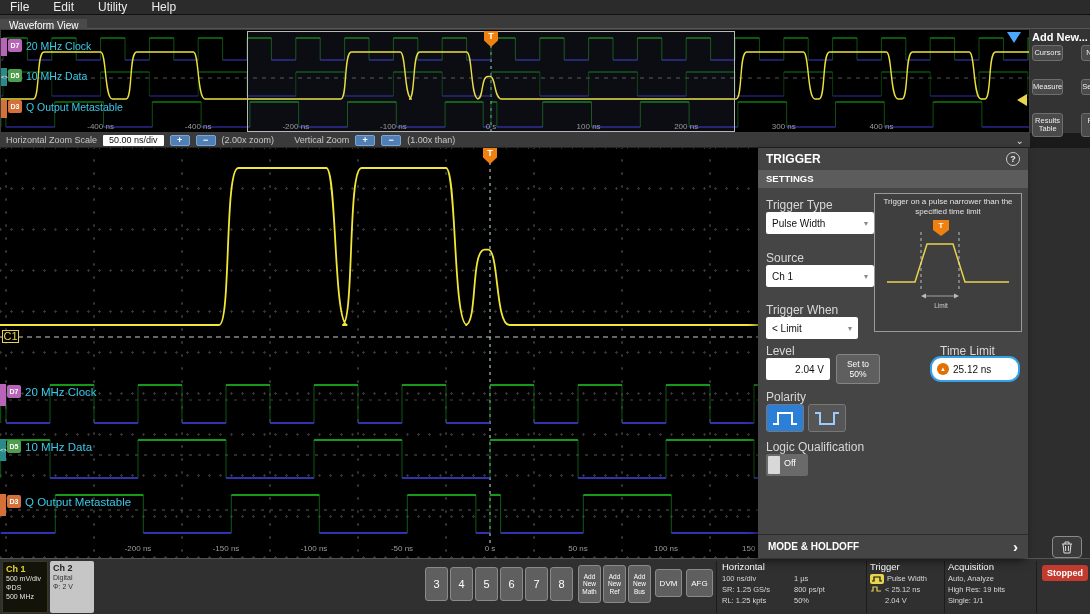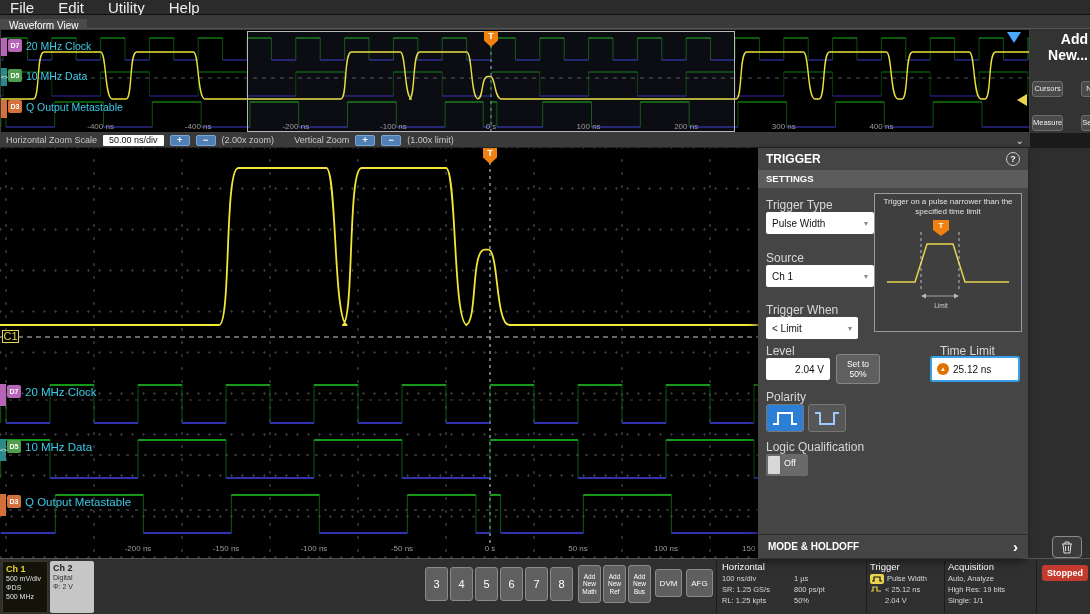--- a/index.html
+++ b/index.html
@@ -1,18 +1,18 @@
 <!DOCTYPE html>
 <html><head>
 <meta charset="utf-8">
 <style>
 *{margin:0;padding:0;box-sizing:border-box;font-family:"Liberation Sans",sans-serif}
 html,body{width:1090px;height:614px;background:#1a1a1a;overflow:hidden;position:relative;color:#ddd}
 
-#menubar{position:absolute;left:0;top:0;width:1090px;height:15px;background:#2b2b2b;display:flex;gap:24px;padding:0 10px;align-items:center;font-size:15px;color:#ececec;border-bottom:1px solid #101010}
+#menubar{position:absolute;left:0;top:0;width:1090px;height:15px;background:#2b2b2b;display:flex;gap:24px;padding:0 10px;align-items:center;font-size:12px;color:#ececec;border-bottom:1px solid #101010}
 .menu-item{cursor:default}
 #viewtab-bar{position:absolute;left:0;top:15px;width:1090px;height:14px;background:#3a3a3a;border-bottom:1px solid #555}
 #viewtab{display:inline-block;background:#4a4a4a;color:#fff;font-size:10px;padding:0 9px;height:14px;line-height:14px}
 
 #overview{position:absolute;left:0;top:29px;width:1030px;height:104px;background:#000;border:1px solid #3c3c3c;overflow:hidden}
 #ov-svg{position:absolute;left:0;top:0}
 #zoombox{position:absolute;left:246px;top:1px;width:488px;height:101px;border:1px solid #b8b8b8;background:rgba(170,190,255,.07)}
 .tmark{position:absolute;width:14px;height:16px;background:#f08010;clip-path:polygon(0 0,100% 0,100% 60%,50% 100%,0 60%);color:#fff;font-size:9px;font-weight:bold;text-align:center;line-height:11px;z-index:4}
 .chrow{position:absolute;left:7px;display:flex;gap:4px;align-items:flex-end;z-index:3}
 .chbadge{display:inline-block;min-width:14px;height:13px;border-radius:2px;color:#fff;font-size:7px;font-weight:bold;text-align:center;line-height:13px;padding:0 1px}
@@ -22,21 +22,21 @@
 .edgetab{position:absolute;left:0;width:6px;z-index:3}
 #ov-bluecorner{position:absolute;right:8px;top:2px;width:0;height:0;border-left:7px solid transparent;border-right:7px solid transparent;border-top:11px solid #4aa8ff;z-index:4}
 #ov-levelarrow{position:absolute;right:2px;top:64px;width:0;height:0;border-top:6px solid transparent;border-bottom:6px solid transparent;border-right:10px solid #e8d44d;z-index:4}
 
 #zoombar{position:absolute;left:0;top:133px;width:1030px;height:15px;background:#3a3a3a;border-bottom:1px solid #222;display:flex;align-items:center;gap:6px;padding:0 6px;font-size:9px;color:#c8c8c8}
 .zb-value{background:#fff;color:#111;padding:0 6px;height:11px;line-height:11px;border-radius:1px;font-size:9px}
 .zb-btn{background:#4f7fb5;border:1px solid #7ba6d4;color:#fff;width:20px;height:11px;line-height:9px;text-align:center;border-radius:2px;font-weight:bold;font-size:9px}
 .zb-collapse{margin-left:auto;color:#ddd;font-size:10px}
 
 #addnew{position:absolute;left:1030px;top:29px;width:60px;height:104px;background:#333;padding:2px 2px}
-#addnew-title{font-size:14px;font-weight:bold;color:#fff;text-align:right;margin-bottom:18px}
+#addnew-title{font-size:11px;font-weight:bold;color:#fff;text-align:left;margin-bottom:2px}
 #addnew-btns{display:grid;grid-template-columns:1fr 1fr;gap:18px}
 .an-btn{background:#4a4a4a;border:1px solid #6e6e6e;border-radius:3px;color:#eee;font-size:7.5px;text-align:center;padding:3px 0;line-height:8px}
 
 #main{position:absolute;left:0;top:148px;width:1028px;height:410px;background:#000;overflow:hidden;
 background-image:radial-gradient(circle,#343434 1px,transparent 1.4px),radial-gradient(circle,#343434 1px,transparent 1.4px);
 background-size:11px 41px,88px 13px;background-position:6px 20px,50px 6px}
 #main-svg{position:absolute;left:0;top:0}
 #c1tag{position:absolute;left:2px;top:182px;width:17px;height:13px;border:1px solid #e8d44d;color:#e8d44d;font-size:11px;text-align:center;line-height:11px;background:#000;z-index:3}
 #rightcol{position:absolute;left:1028px;top:148px;width:62px;height:410px;background:#2e2e2e}
 #trashbtn{position:absolute;left:24px;top:388px;width:30px;height:22px;background:#3c3c3c;border:1px solid #8a8a8a;border-radius:4px;display:flex;align-items:center;justify-content:center}
@@ -44,21 +44,21 @@
 #trigpanel{position:absolute;left:758px;top:148px;width:270px;height:410px;background:#454545;z-index:6;box-shadow:-3px 3px 8px rgba(0,0,0,.55);display:flex;flex-direction:column}
 .tp-header{height:22px;display:flex;align-items:center;justify-content:space-between;padding:0 8px;color:#fff;font-size:12px;font-weight:bold}
 .help{width:14px;height:14px;border:1.5px solid #ccc;border-radius:50%;font-size:9px;font-weight:bold;color:#eee;text-align:center;line-height:12px}
 .tp-settings{height:18px;background:#5c5c5c;color:#fff;font-size:9.5px;font-weight:bold;line-height:18px;padding-left:8px}
 .tp-body{position:relative;flex:1}
 .f{position:absolute}
 .tp-label{font-size:12px;color:#d8d8d8}
 .dd{background:#fff;color:#111;height:22px;border-radius:2px;font-size:10px;display:flex;align-items:center;justify-content:space-between;padding:0 6px}
 .dd .caret{color:#888;font-size:8px}
 .whitebox{background:#fff;color:#111;height:22px;border-radius:2px;font-size:10px;display:flex;align-items:center;justify-content:flex-end;padding:0 6px}
-#tl-box{border:2px solid #35a0e8;height:26px;background:#fff;border-radius:3px;display:flex;align-items:center;gap:4px;padding:0 5px;color:#111;font-size:10px}
+#tl-box{border:2px solid #35a0e8;height:26px;background:#fff;border-radius:11px;display:flex;align-items:center;gap:4px;padding:0 5px;color:#111;font-size:10px}
 #knob-a{width:12px;height:12px;border-radius:50%;background:#e07000;color:#fff;font-size:6px;text-align:center;line-height:12px;flex:0 0 auto}
 #setto{background:#5f5f5f;border:1px solid #858585;border-radius:3px;color:#fff;font-size:8.5px;text-align:center;line-height:10px;padding:4px 2px;width:44px}
 .polbtn{width:38px;height:28px;border-radius:3px;display:flex;align-items:center;justify-content:center;border:1px solid #777}
 #pol-pos{background:#2b7fd6}
 #pol-neg{background:#565656}
 #logic-toggle{width:42px;height:22px;background:#6a6a6a;border-radius:2px;position:relative;color:#fff;font-size:9px}
 #logic-knob{position:absolute;left:2px;top:2px;width:12px;height:18px;background:#d8d8d8;border-radius:1px}
 #logic-txt{position:absolute;left:18px;top:4px}
 #hintbox{left:116px;top:5px;width:148px;height:139px;border:1px solid #9a9a9a;background:#3f3f3f;padding:3px 2px;text-align:center}
 #hint-text{font-size:8px;color:#e2e2e2;line-height:9.5px}
@@ -151,21 +151,21 @@
 <div id="zoombar">
   <span>Horizontal Zoom Scale</span>
   <span class="zb-value">50.00 ns/div</span>
   <span class="zb-btn">+</span>
   <span class="zb-btn">−</span>
   <span>(2.00x zoom)</span>
   <span style="width:8px"></span>
   <span>Vertical Zoom</span>
   <span class="zb-btn">+</span>
   <span class="zb-btn">−</span>
-  <span>(1.00x limit)</span>
+  <span>(1.00x than)</span>
   <span class="zb-collapse">⌄</span>
 </div>
 
 <div id="addnew">
   <div id="addnew-title">Add New...</div>
   <div id="addnew-btns">
       <div class="an-btn">Cursors</div>
       <div class="an-btn">Note</div>
       <div class="an-btn">Measure</div>
       <div class="an-btn">Search</div>

